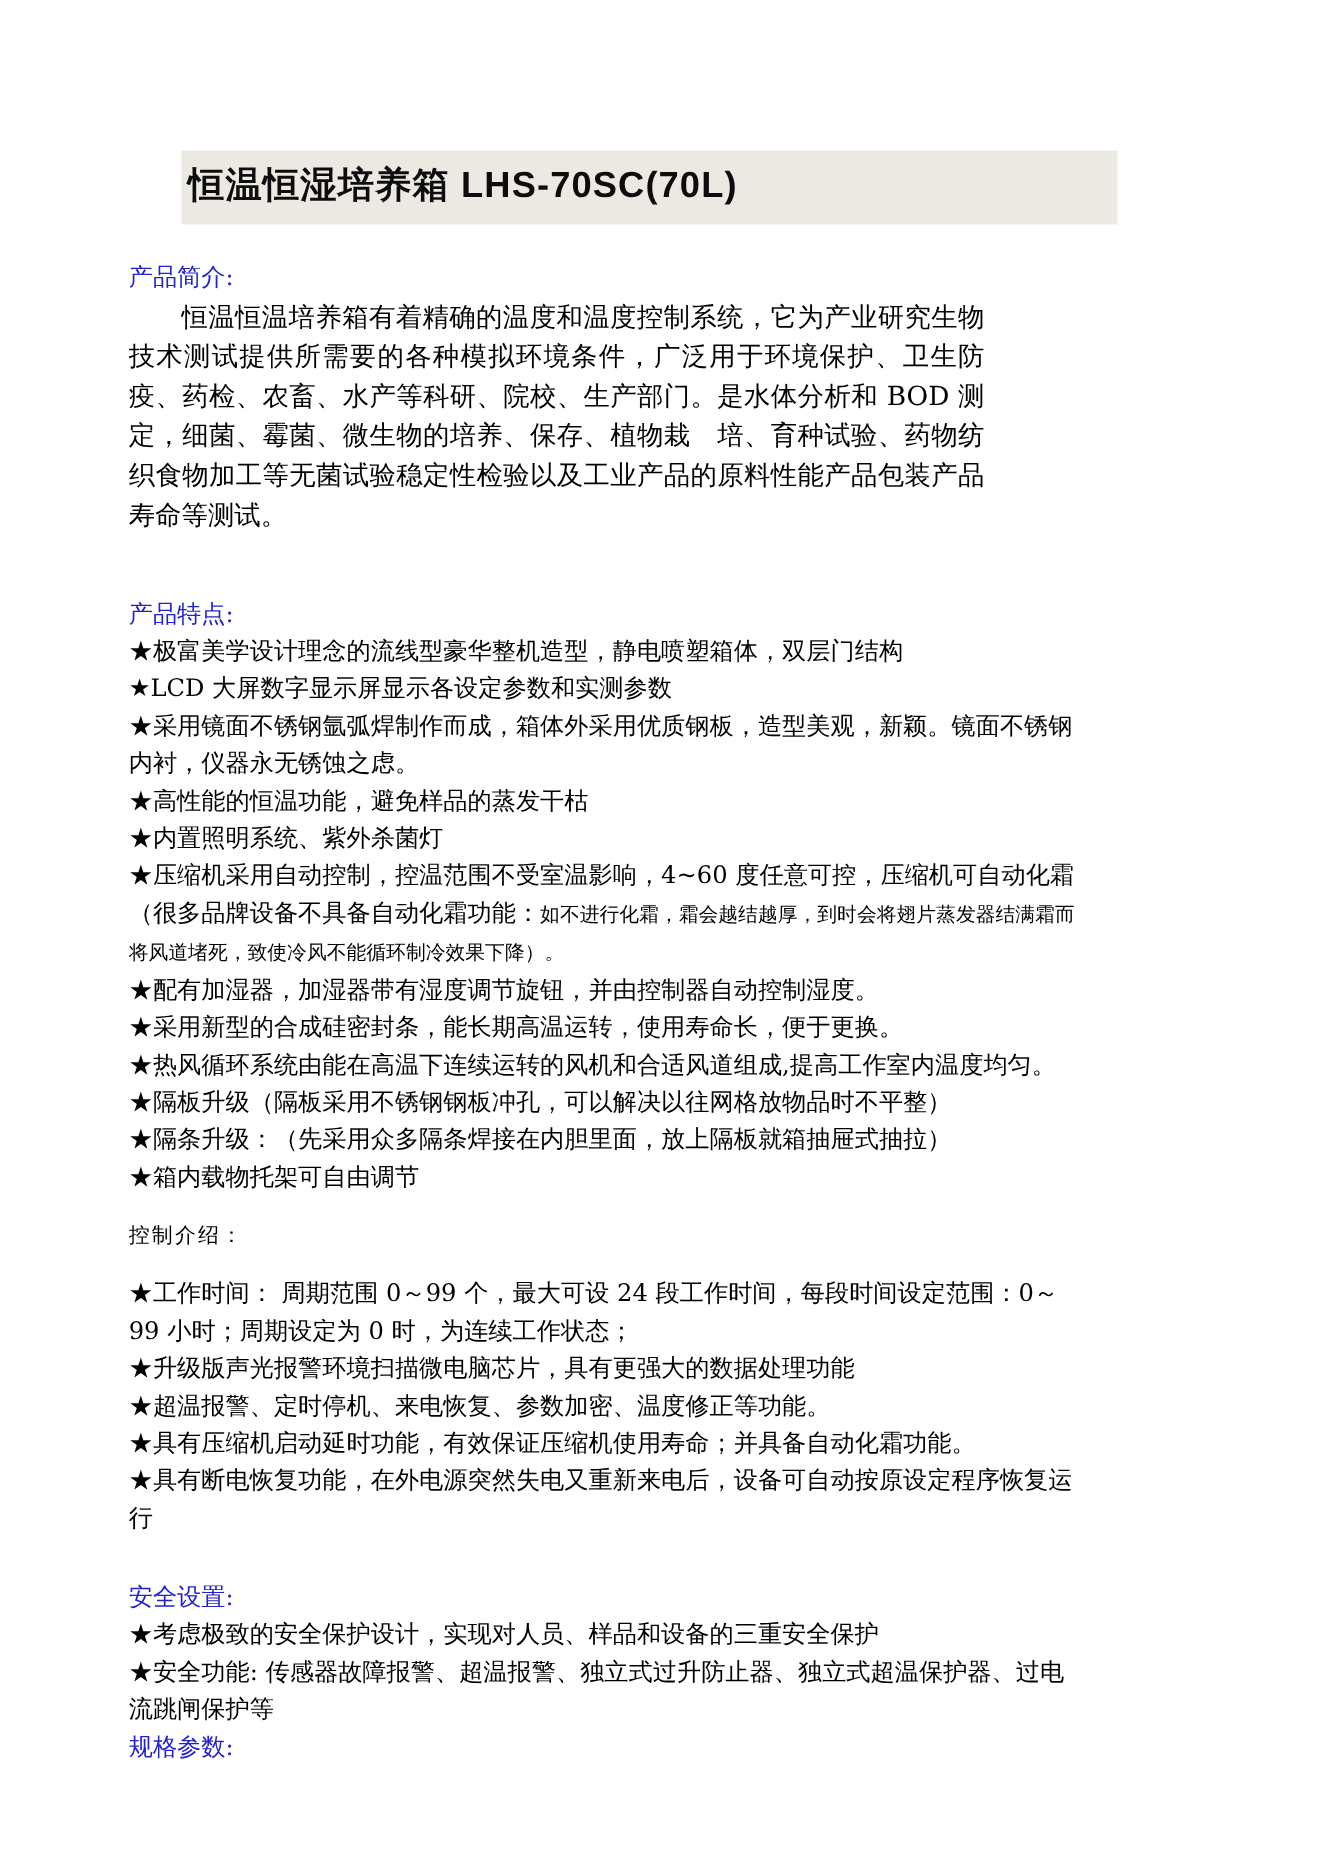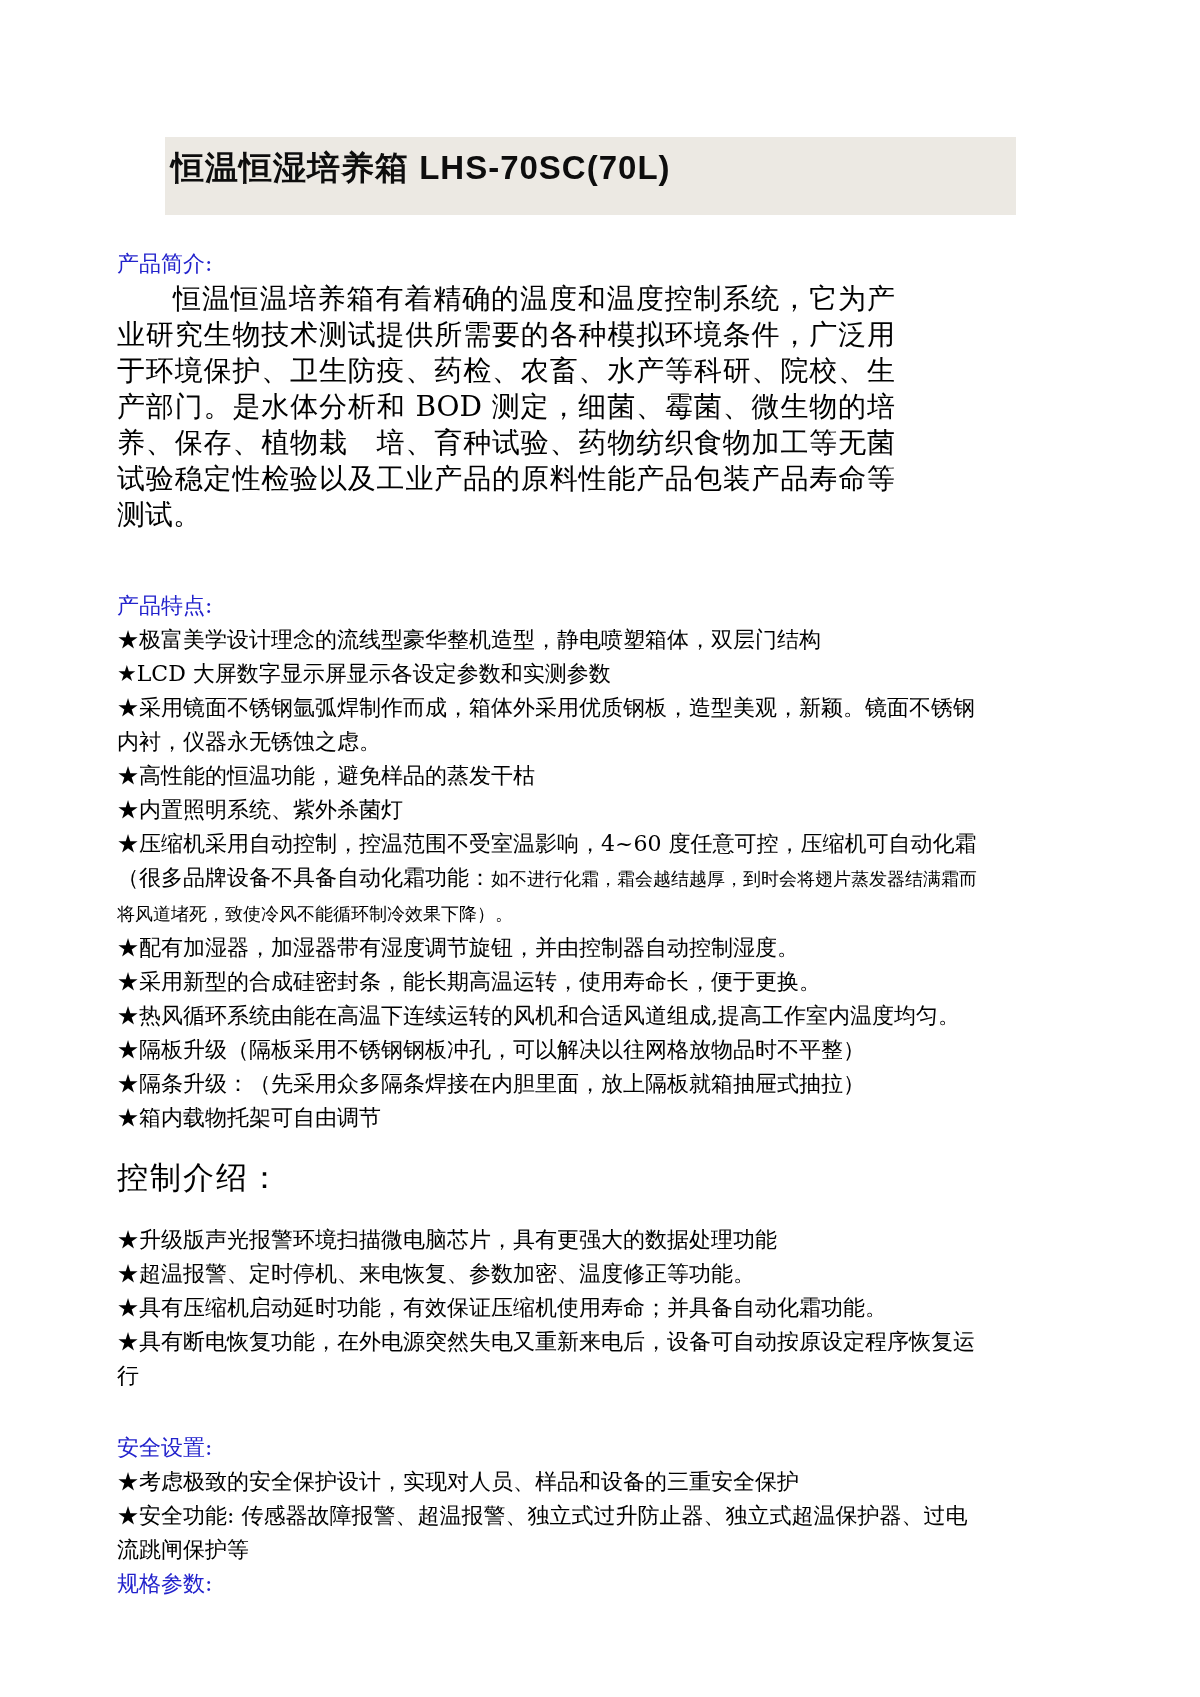--- a/index.html
+++ b/index.html
@@ -17,61 +17,61 @@
   }
   .page {
     position: relative;
     width: 1200px;
     height: 1697px;
   }
   .title-bar {
     margin: 137px 0 0 165px;
     width: 845px;
     background: #ece9e3;
-    padding: 9px 0 24px 6px;
+    padding: 9px 0 13px 6px;
     font-family: "Liberation Sans", sans-serif;
     font-weight: bold;
     font-size: 33px;
     letter-spacing: 1px;
     color: #0d0d0d;
   }
   .content {
     margin-left: 117px;
     width: 872px;
   }
   .heading-blue {
     color: #2222cc;
     font-size: 22px;
     line-height: 30px;
     margin: 0;
     font-weight: normal;
   }
   .intro-heading { margin-top: 34px; }
   .body-par {
-    font-size: 28px;
+    font-size: 24px;
     line-height: 36px;
     margin: 2px 0 0 0;
     width: 778px;
     text-align: justify;
   }
   .indent-first { text-indent: 2em; }
   .features-heading { margin-top: 58px; }
   ul.star-list {
     list-style: none;
     margin: 2px 0 0 0;
     padding: 0;
   }
   ul.star-list li {
     font-size: 22px;
     line-height: 34px;
     margin: 0;
   }
   .small-note { font-size: 18px; }
   .black-heading {
-    font-size: 31px;
+    font-size: 19px;
     font-weight: normal;
     margin: 22px 0 24px 0;
     letter-spacing: 2px;
   }
   .safety-heading { margin-top: 40px; }
   .specs-heading { margin-top: 2px; }
 </style>
 </head>
 <body>
 
@@ -97,20 +97,21 @@
       <li><span>★配有加湿器，加湿器带有湿度调节旋钮，并由控制器自动控制湿度。</span></li>
       <li><span>★采用新型的合成硅密封条，能长期高温运转，使用寿命长，便于更换。</span></li>
       <li><span>★热风循环系统由能在高温下连续运转的风机和合适风道组成,提高工作室内温度均匀。</span></li>
       <li><span>★隔板升级（隔板采用不锈钢钢板冲孔，可以解决以往网格放物品时不平整）</span></li>
       <li><span>★隔条升级：（先采用众多隔条焊接在内胆里面，放上隔板就箱抽屉式抽拉）</span></li>
       <li><span>★箱内载物托架可自由调节</span></li>
     </ul>
 
     <h2 class="black-heading">控制介绍：</h2>
     <ul class="star-list">
+      <li><span>★工作时间： 周期范围 0～99 个，最大可设 24 段工作时间，每段时间设定范围：0～99 小时；周期设定为 0 时，为连续工作状态；</span></li>
       <li><span>★升级版声光报警环境扫描微电脑芯片，具有更强大的数据处理功能</span></li>
       <li><span>★超温报警、定时停机、来电恢复、参数加密、温度修正等功能。</span></li>
       <li><span>★具有压缩机启动延时功能，有效保证压缩机使用寿命；并具备自动化霜功能。</span></li>
       <li><span>★具有断电恢复功能，在外电源突然失电又重新来电后，设备可自动按原设定程序恢复运行</span></li>
     </ul>
 
     <h3 class="heading-blue safety-heading">安全设置:</h3>
     <ul class="star-list">
       <li><span>★考虑极致的安全保护设计，实现对人员、样品和设备的三重安全保护</span></li>
       <li><span>★安全功能: 传感器故障报警、超温报警、独立式过升防止器、独立式超温保护器、过电流跳闸保护等</span></li>

